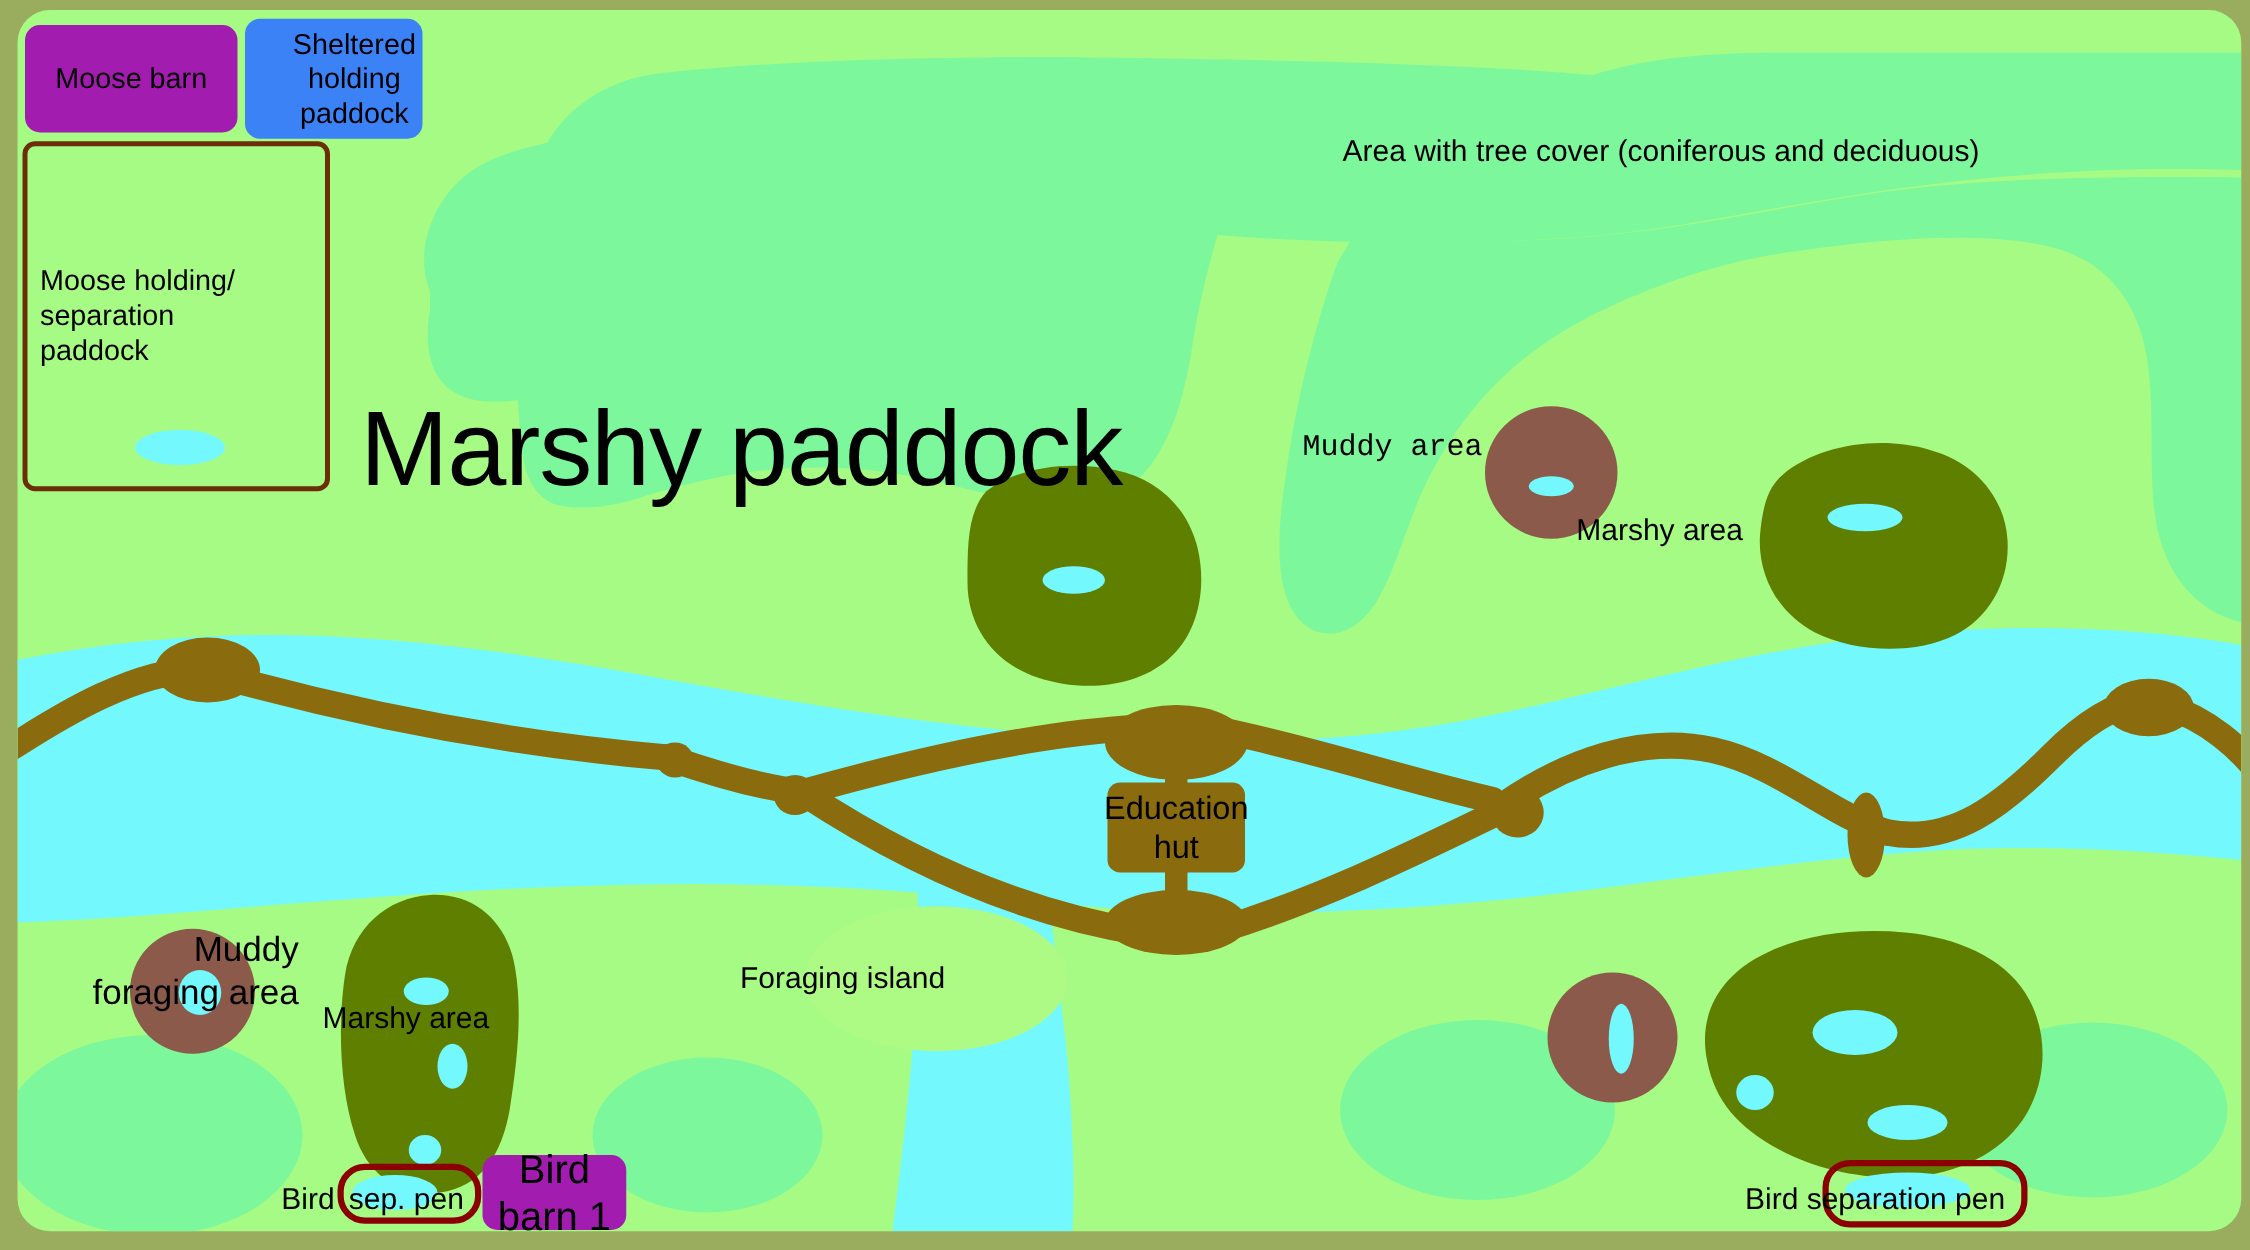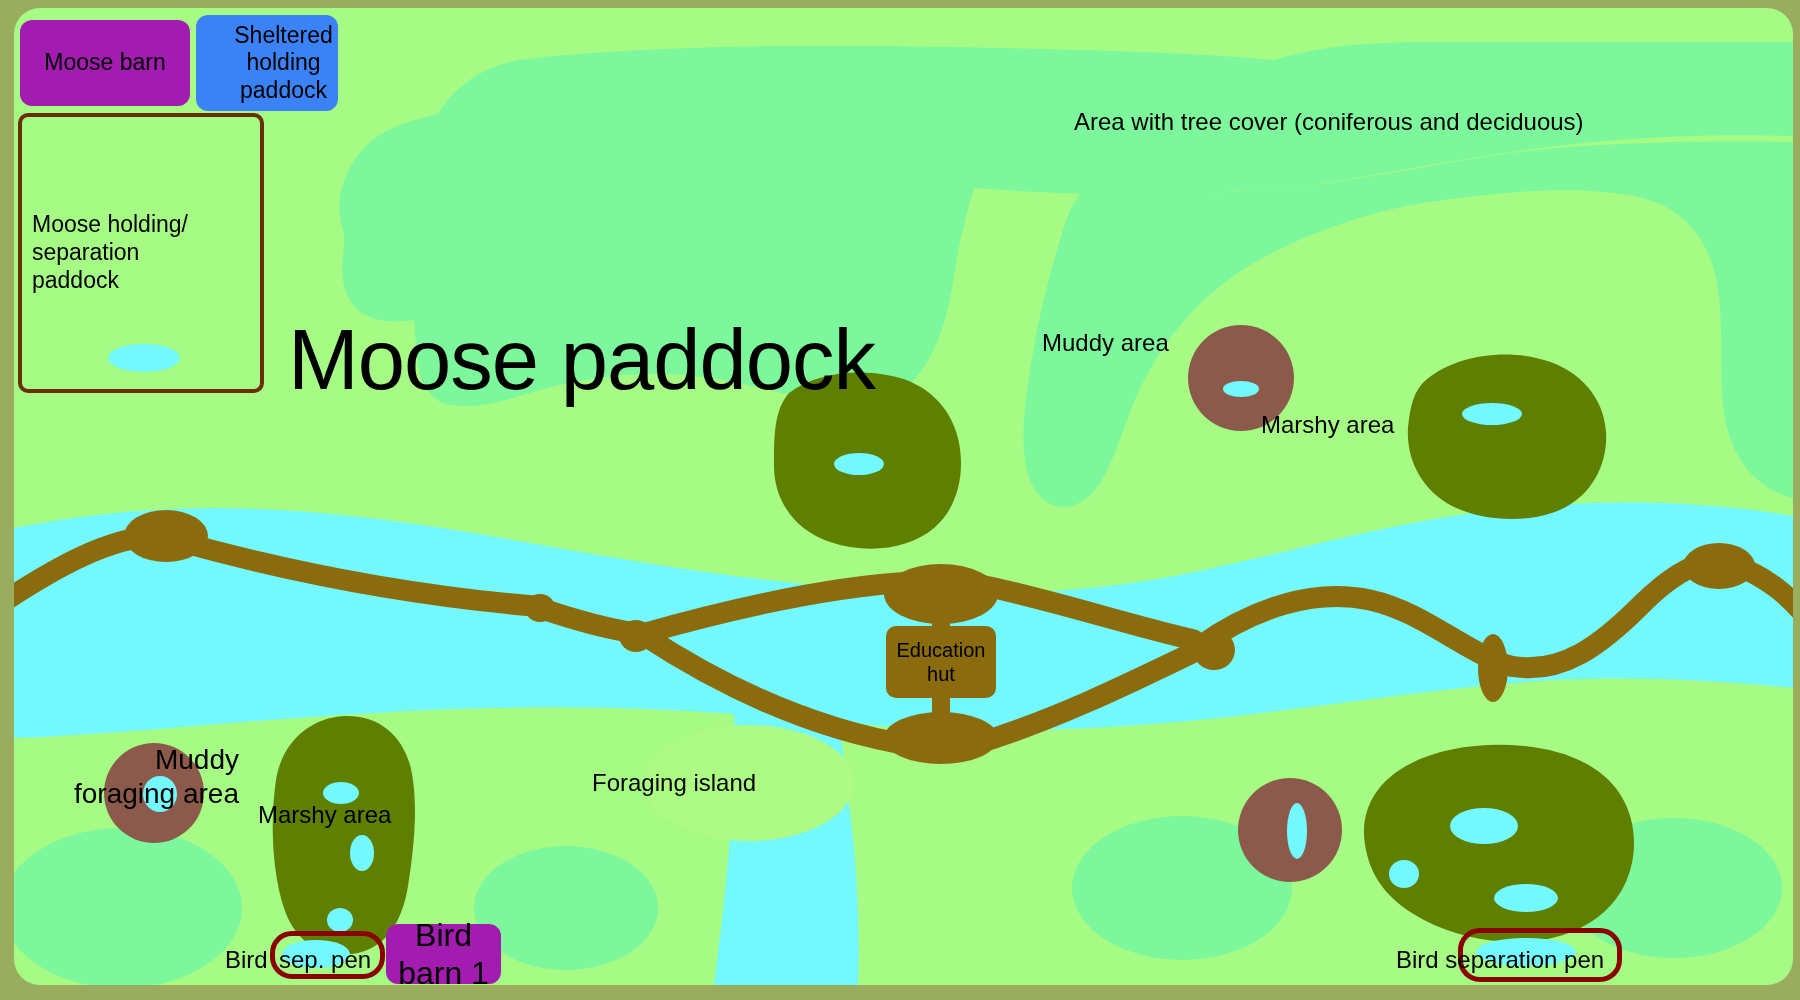--- a/index.html
+++ b/index.html
@@ -86,24 +86,24 @@
   
   #moose-barn          { left: 6px;    top: 12px;  width: 170px; height: 86px;  font-size: 23px; }
   #sheltered-paddock   { left: 182px;  top: 7px;   width: 142px; height: 96px;  font-size: 23px; }
   #moose-holding-box   { left: 4px;    top: 105px; width: 246px; height: 280px; }
   #moose-holding-label { left: 18px;   top: 202px; font-size: 23px; }
 
   #title-moose-paddock { left: 274px;  top: 300px; font-size: 85px; letter-spacing: -1px; }
 
   #tree-cover-label    { left: 1060px; top: 99px;  font-size: 24px; }
 
-  #muddy-area-ne       { left: 1028px; top: 320px; font-size: 24px; }
+  #muddy-area-ne       { left: 1028px; top: 336px; font-size: 24px; font-family: Liberation Mono, monospace; }
   #marshy-area-ne      { left: 1247px; top: 402px; font-size: 24px; }
 
-  #education-hut       { left: 872px;  top: 618px; width: 110px; height: 72px;  font-size: 20px; }
+  #education-hut       { left: 872px;  top: 618px; width: 110px; height: 72px;  font-size: 26px; }
 
   #foraging-island-lbl { left: 578px;  top: 760px; font-size: 24px; }
 
   #muddy-foraging-lbl  { left: 60px;   top: 735px; font-size: 28px; text-align: right; }
   #marshy-area-sw      { left: 244px;  top: 792px; font-size: 24px; }
 
   #bird-lbl-left       { left: 211px;  top: 937px; font-size: 24px; }
   #bird-sep-pen-lbl    { left: 265px;  top: 937px; font-size: 24px; }
   #bird-sep-pen-out    { left: 256px;  top: 923px; width: 115px; height: 48px; }
   #bird-barn-1         { left: 372px;  top: 916px; width: 115px; height: 60px;  font-size: 32px; }
@@ -277,21 +277,21 @@
 
     <div class="box darkred" id="sheltered-paddock">Sheltered
 holding
 paddock</div>
 
     <div class="outline" id="moose-holding-box"></div>
     <div class="lbl" id="moose-holding-label">Moose holding/
 separation
 paddock</div>
 
-    <div class="lbl" id="title-moose-paddock">Moose paddock</div>
+    <div class="lbl" id="title-moose-paddock">Marshy paddock</div>
 
     <div class="lbl" id="tree-cover-label">Area with tree cover (coniferous and deciduous)</div>
 
     <div class="lbl" id="muddy-area-ne">Muddy area</div>
     <div class="lbl" id="marshy-area-ne">Marshy area</div>
 
     <div class="box path" id="education-hut">Education
 hut</div>
 
     <div class="lbl" id="foraging-island-lbl">Foraging island</div>

